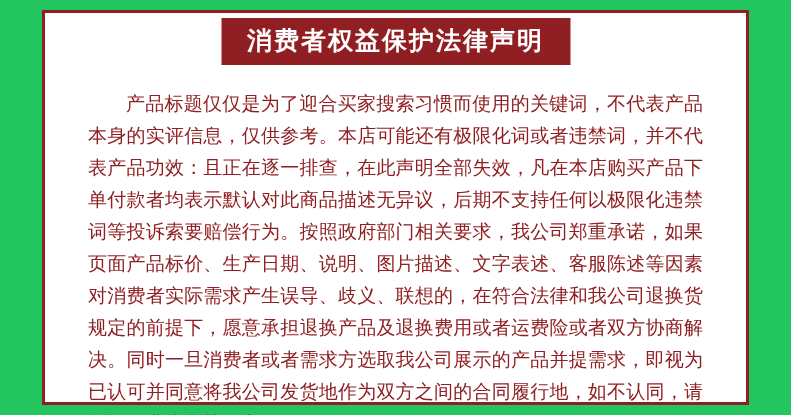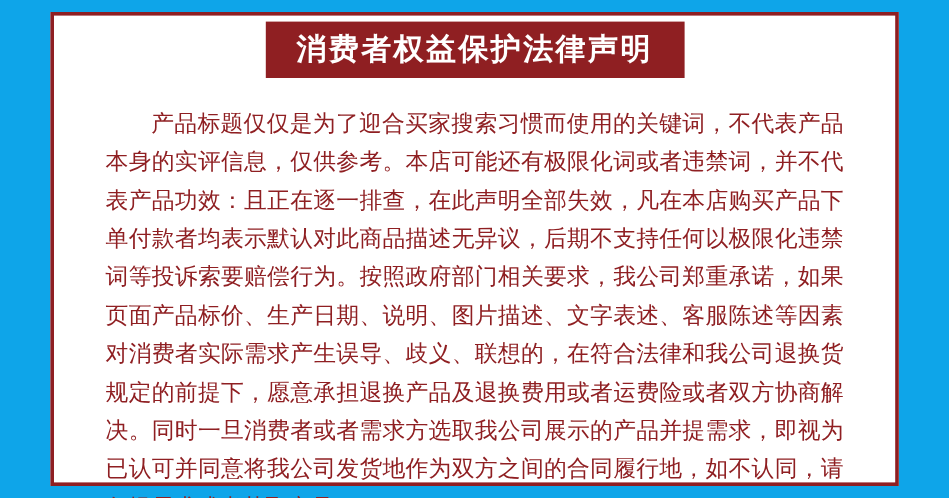--- a/index.html
+++ b/index.html
@@ -10,21 +10,21 @@
     width: 791px;
     height: 415px;
     background: #ffffff;
     font-family: "DejaVu Sans", "Liberation Sans", sans-serif;
     overflow: hidden;
   }
   .page {
     position: relative;
     width: 791px;
     height: 415px;
-    background: #0ea5e9;
+    background: #22c55e;
     box-sizing: border-box;
   }
   .frame {
     position: absolute;
     left: 42px;
     top: 10px;
     width: 707px;
     height: 395px;
     border: 3px solid #8f1f22;
     box-sizing: border-box;

